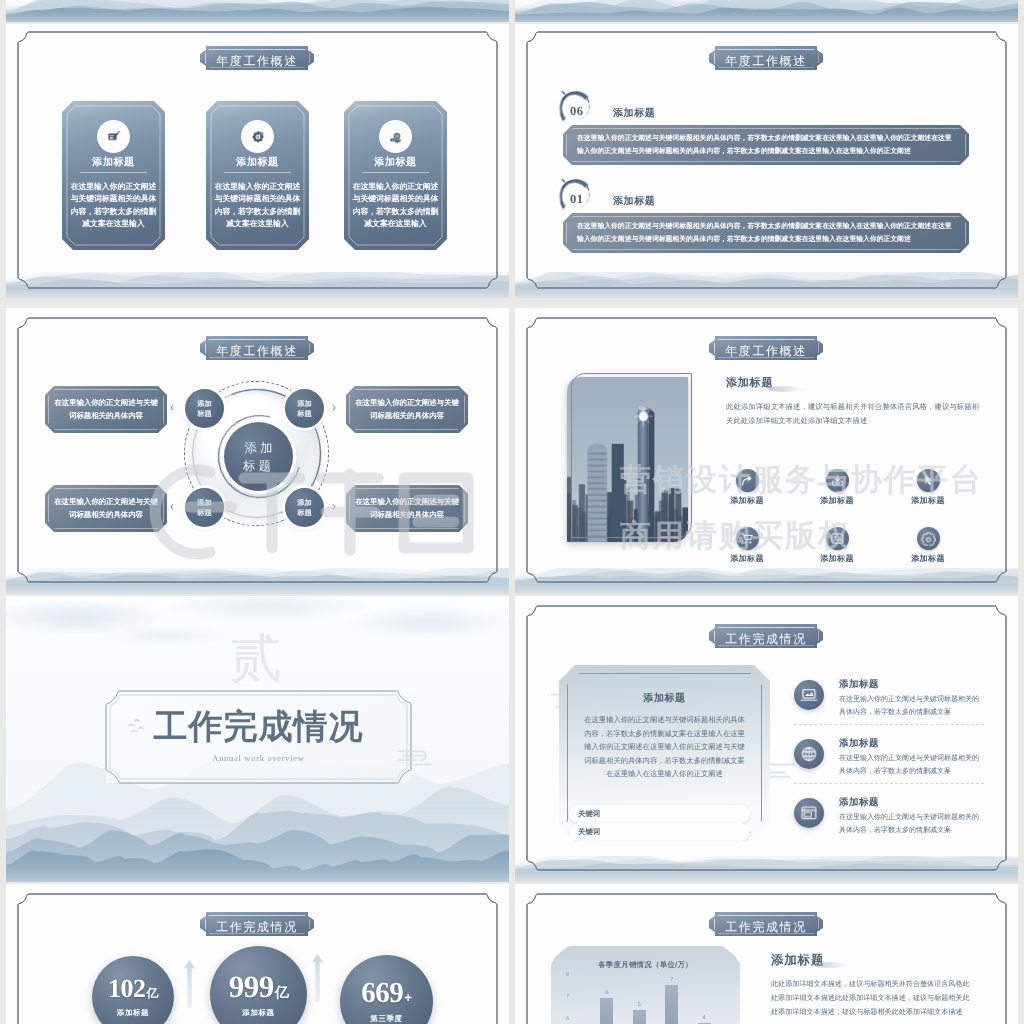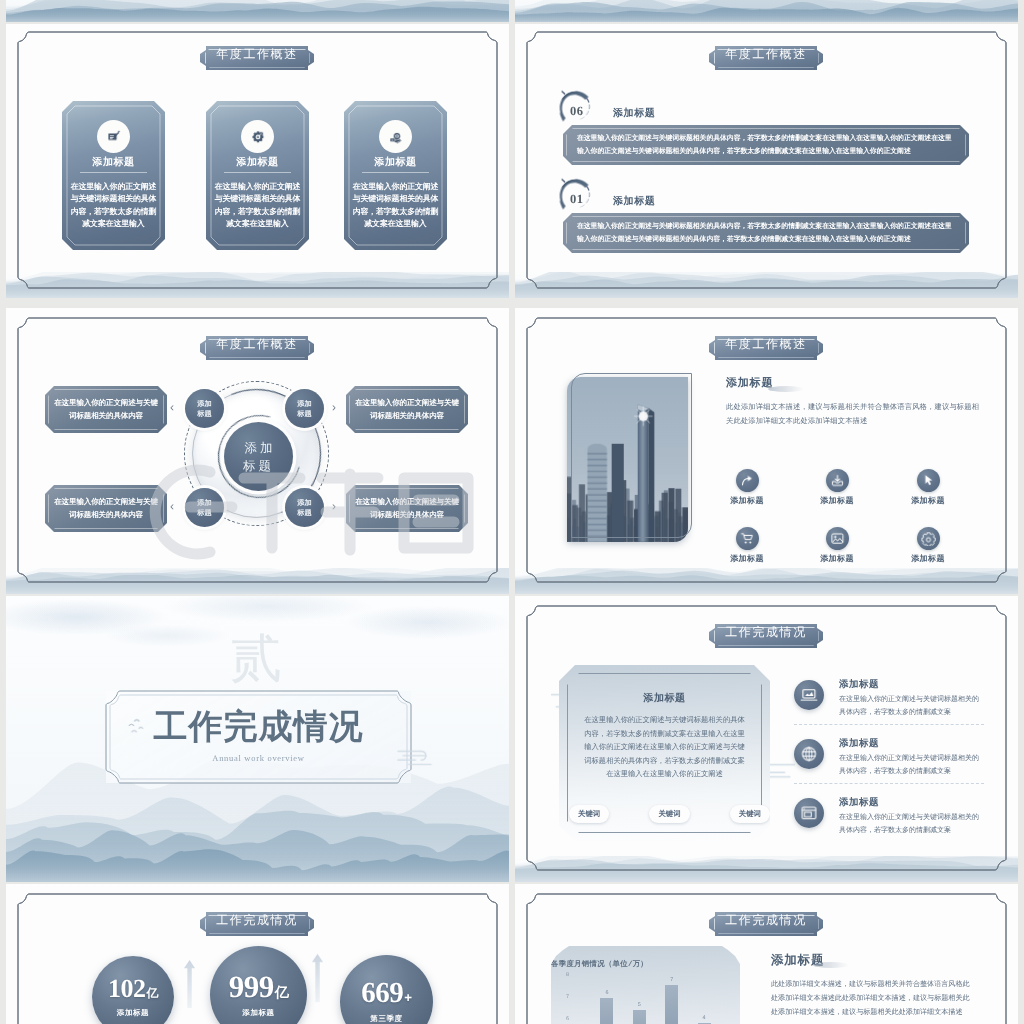--- a/index.html
+++ b/index.html
@@ -11,21 +11,21 @@
 
   
   .slide{position:absolute;overflow:hidden;background:#fdfdfd;}
   .sbg{position:absolute;left:0;top:0;width:100%;height:100%;}
 
   
   .frame{position:absolute;}
   .frame svg{position:absolute;left:0;top:0;width:100%;height:100%;overflow:visible;}
 
   
-  .banner{position:absolute;display:flex;align-items:flex-start;justify-content:center;
+  .banner{position:absolute;display:flex;align-items:flex-end;justify-content:center;
      background:linear-gradient(170deg,#93a4b6 0%,#7b8da3 35%,#667a92 72%,#5b6e86 100%);
      color:#fff;font-weight:400;
      filter:drop-shadow(0 1px 1.6px rgba(96,108,124,.55));
      clip-path:polygon(6px 0,calc(100% - 6px) 0,calc(100% - 6px) 4px,100% 8px,
         100% calc(100% - 8px),calc(100% - 6px) calc(100% - 4px),calc(100% - 6px) 100%,
         6px 100%,6px calc(100% - 4px),0 calc(100% - 8px),0 8px,6px 4px);}
   .banner .bin{position:absolute;left:4.5px;top:2.5px;right:4.5px;bottom:2.5px;
      border:1px solid rgba(226,235,244,.8);
      clip-path:polygon(5px 0,calc(100% - 5px) 0,100% 5px,100% calc(100% - 5px),
         calc(100% - 5px) 100%,5px 100%,0 calc(100% - 5px),0 5px);}
@@ -161,21 +161,21 @@
     clip-path:polygon(16px 0,calc(100% - 16px) 0,100% 16px,100% calc(100% - 16px),
       calc(100% - 16px) 100%,16px 100%,0 calc(100% - 16px),0 16px);
     filter:drop-shadow(0 2px 5px rgba(140,154,170,.35));}
   .s6pIn{position:absolute;left:8px;top:8px;right:8px;bottom:8px;border:1px solid #8a99a8;
     clip-path:polygon(12px 0,calc(100% - 12px) 0,100% 12px,100% calc(100% - 12px),
       calc(100% - 12px) 100%,12px 100%,0 calc(100% - 12px),0 12px);}
   .s6h{position:absolute;left:0;right:0;top:26px;text-align:center;font-size:10px;
     font-weight:700;color:#4e6176;letter-spacing:.6px;}
   .s6p{position:absolute;left:22px;right:22px;top:48px;font-size:7.3px;line-height:13.5px;
     color:#5b6e82;text-align:center;}
-  .s6kw{position:absolute;left:10px;right:0;top:140px;display:flex;justify-content:space-between;}
+  .s6kw{position:absolute;left:10px;right:20px;top:140px;display:flex;justify-content:space-between;flex-direction:column;}
   .kwpill{display:inline-block;padding:3.5px 9px;border-radius:9px;background:#fdfdfe;
     font-size:7.4px;color:#55687d;font-weight:600;box-shadow:0 1px 3px rgba(150,164,180,.4);}
   .s6row{position:absolute;left:279px;width:190px;}
   .s6circ{position:absolute;left:0;top:0;width:30px;height:30px;border-radius:50%;
     display:flex;align-items:center;justify-content:center;
     background:radial-gradient(circle at 34% 26%,#78899e 0%,#5f7289 52%,#4f6279 100%);
     box-shadow:0 2px 4px rgba(120,134,150,.38);}
   .s6rh{position:absolute;left:45px;top:-2px;font-size:9.5px;font-weight:700;color:#4e6176;letter-spacing:.5px;}
   .s6rt{position:absolute;left:45px;top:14px;width:145px;font-size:7px;line-height:12.5px;color:#5d6f82;}
   .s6sep{position:absolute;left:0;top:44px;width:190px;height:0;border-top:1px dashed #ccd6e0;}
@@ -193,22 +193,22 @@
   .statL{font-size:7.5px;margin-top:6px;letter-spacing:.6px;font-weight:600;}
   .statArrow{position:absolute;width:13px;}
 
   
   .chartBox{position:absolute;left:36px;top:62px;width:189px;height:150px;
     background:linear-gradient(178deg,#c8d3dc 0%,#d6dee5 26%,#e7ecf1 58%,#f8fafb 100%);
     clip-path:polygon(18px 0,calc(100% - 18px) 0,calc(100% - 12px) 4px,calc(100% - 5px) 10px,
       100% 18px,100% calc(100% - 18px),calc(100% - 5px) calc(100% - 10px),
       calc(100% - 12px) calc(100% - 4px),calc(100% - 18px) 100%,18px 100%,
       12px calc(100% - 4px),5px calc(100% - 10px),0 calc(100% - 18px),0 18px,5px 10px,12px 4px);}
-  .chartTitle{position:absolute;left:0;right:0;top:14px;text-align:left;font-size:7.4px;
-    color:#5d6f82;font-weight:600;letter-spacing:.3px;font-family:Liberation Mono, monospace;}
+  .chartTitle{position:absolute;left:0;right:0;top:14px;text-align:center;font-size:7.4px;
+    color:#5d6f82;font-weight:600;letter-spacing:.3px;}
   .ytick{position:absolute;left:15px;font-size:5.4px;color:#8b99a8;}
   .bar{position:absolute;background:linear-gradient(180deg,#a3b3c3,#7c8fa4);}
   .barv{position:absolute;left:0;right:0;top:-8px;text-align:center;font-size:5.4px;color:#7d8c9e;}
   .s8h{position:absolute;left:256px;top:68px;font-size:12.5px;font-weight:700;color:#4e6176;letter-spacing:.8px;}
   .s8p{position:absolute;left:256px;top:93px;width:203px;font-size:7.1px;line-height:14px;color:#5d6f82;}
 </style>
 </head>
 <body>
 
 <div class="page">
@@ -1135,14 +1135,18 @@
         <g fill="none" stroke="#c9cdd2" stroke-width="11" stroke-linecap="round" stroke-linejoin="round">
           <path d="M84 20a42 42 0 1 0 0 80"></path>
           <path d="M64 55h42"></path>
           <path d="M118 26h56M146 26v70"></path>
           <path d="M196 26h56M224 22v76M200 60h48"></path>
           <path d="M278 26h64v70h-64z"></path>
           <path d="M292 48h36M292 70h36"></path>
         </g>
       </svg>
     </div>
+    <div class="wmText">
+      <div class="wmT1">营销设计服务与协作平台</div>
+      <div class="wmT2">商用请购买版权</div>
+    </div>
   </div>
 </div>
 
 </body></html>

